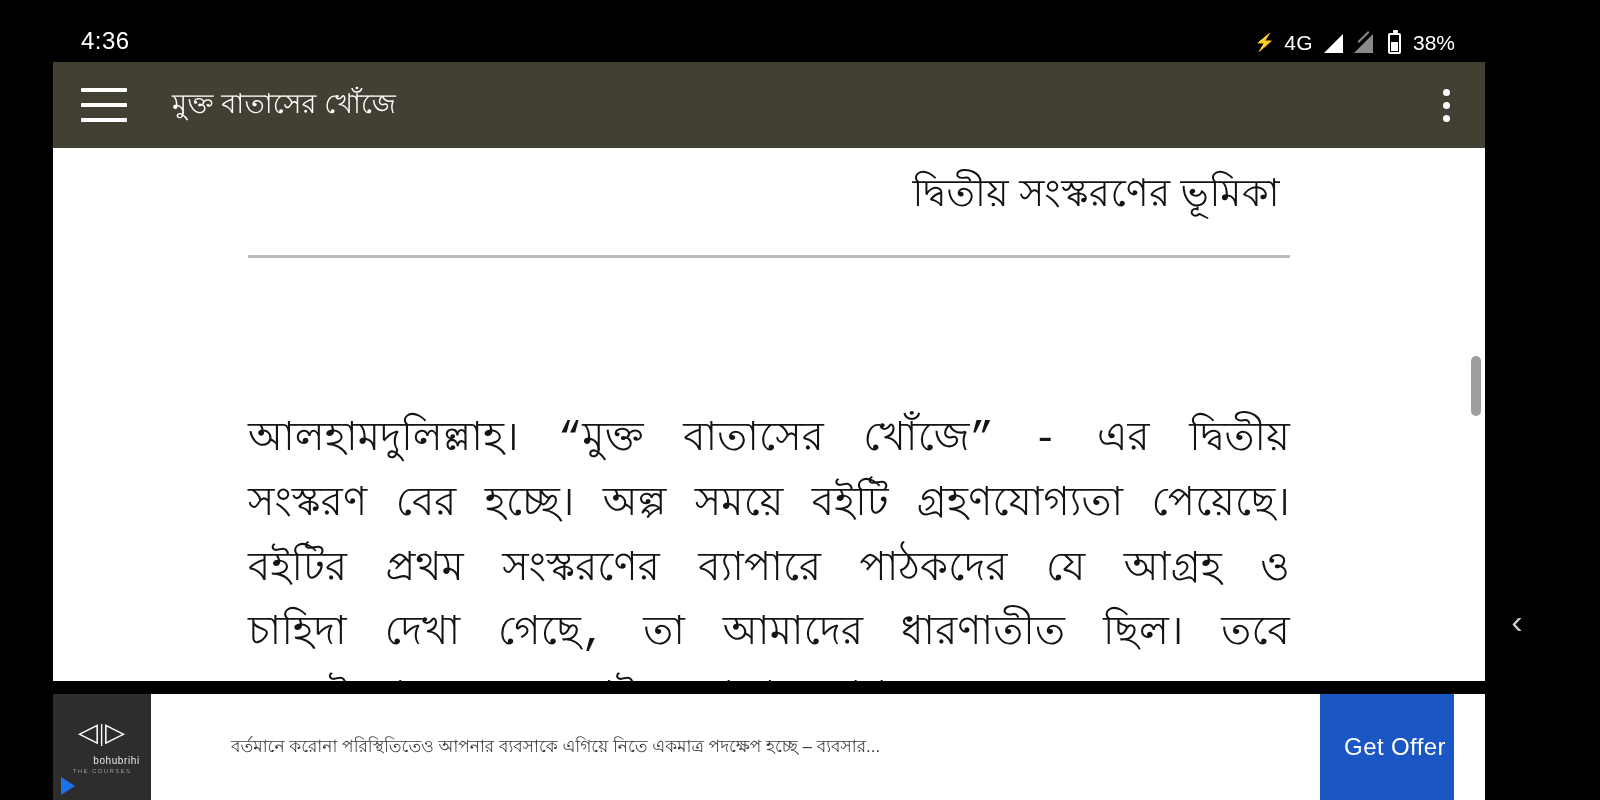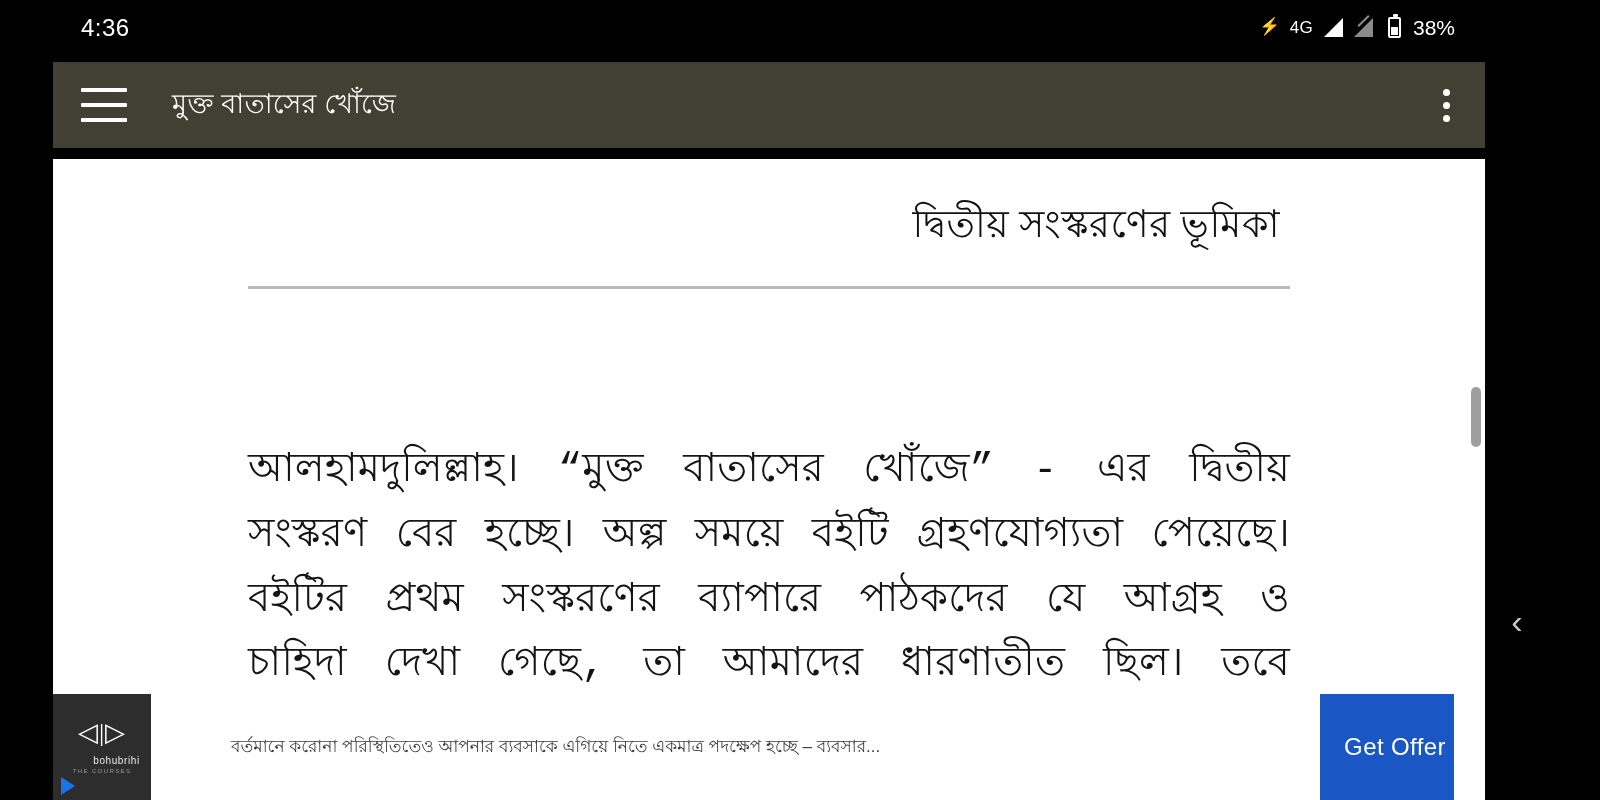--- a/index.html
+++ b/index.html
@@ -35,38 +35,38 @@
     z-index: 40;
   }
 
   
   .status-bar {
     position: absolute;
     left: 53px; top: 0;
     width: 1432px; height: 55px;
     background: #000;
     display: flex;
-    align-items: center;
+    align-items: flex-end;
     justify-content: space-between;
     padding: 0 30px 0 28px;
     z-index: 30;
   }
   .status-clock {
     color: #ffffff;
     font-size: 24px;
     letter-spacing: 0.5px;
   }
   .status-right {
     display: flex;
     align-items: center;
     gap: 9px;
     color: #ffffff;
   }
   .bolt-icon { font-size: 17px; line-height: 1; position: relative; top: -1px; }
-  .net-label { font-size: 17px; letter-spacing: 0.3px; }
+  .net-label { font-size: 21px; letter-spacing: 0.3px; }
 
   .sig-tri {
     width: 0; height: 0;
     border-style: solid;
     border-width: 0 0 19px 19px;
     border-color: transparent transparent #ffffff transparent;
     margin-left: 2px;
   }
   .sig-tri.dim {
     border-color: transparent transparent #8a8a8a transparent;
@@ -148,21 +148,21 @@
   .overflow-menu i {
     display: block;
     width: 7px; height: 7px;
     border-radius: 50%;
     background: #ffffff;
   }
 
   
   .reader {
     position: absolute;
-    left: 53px; top: 159px;
+    left: 53px; top: 128px;
     width: 1432px; height: 553px;
     background: #ffffff;
     overflow: hidden;
     z-index: 10;
   }
   .page-inner {
     position: relative;
     width: 100%; height: 100%;
     padding: 0 195px 0 195px;
   }

